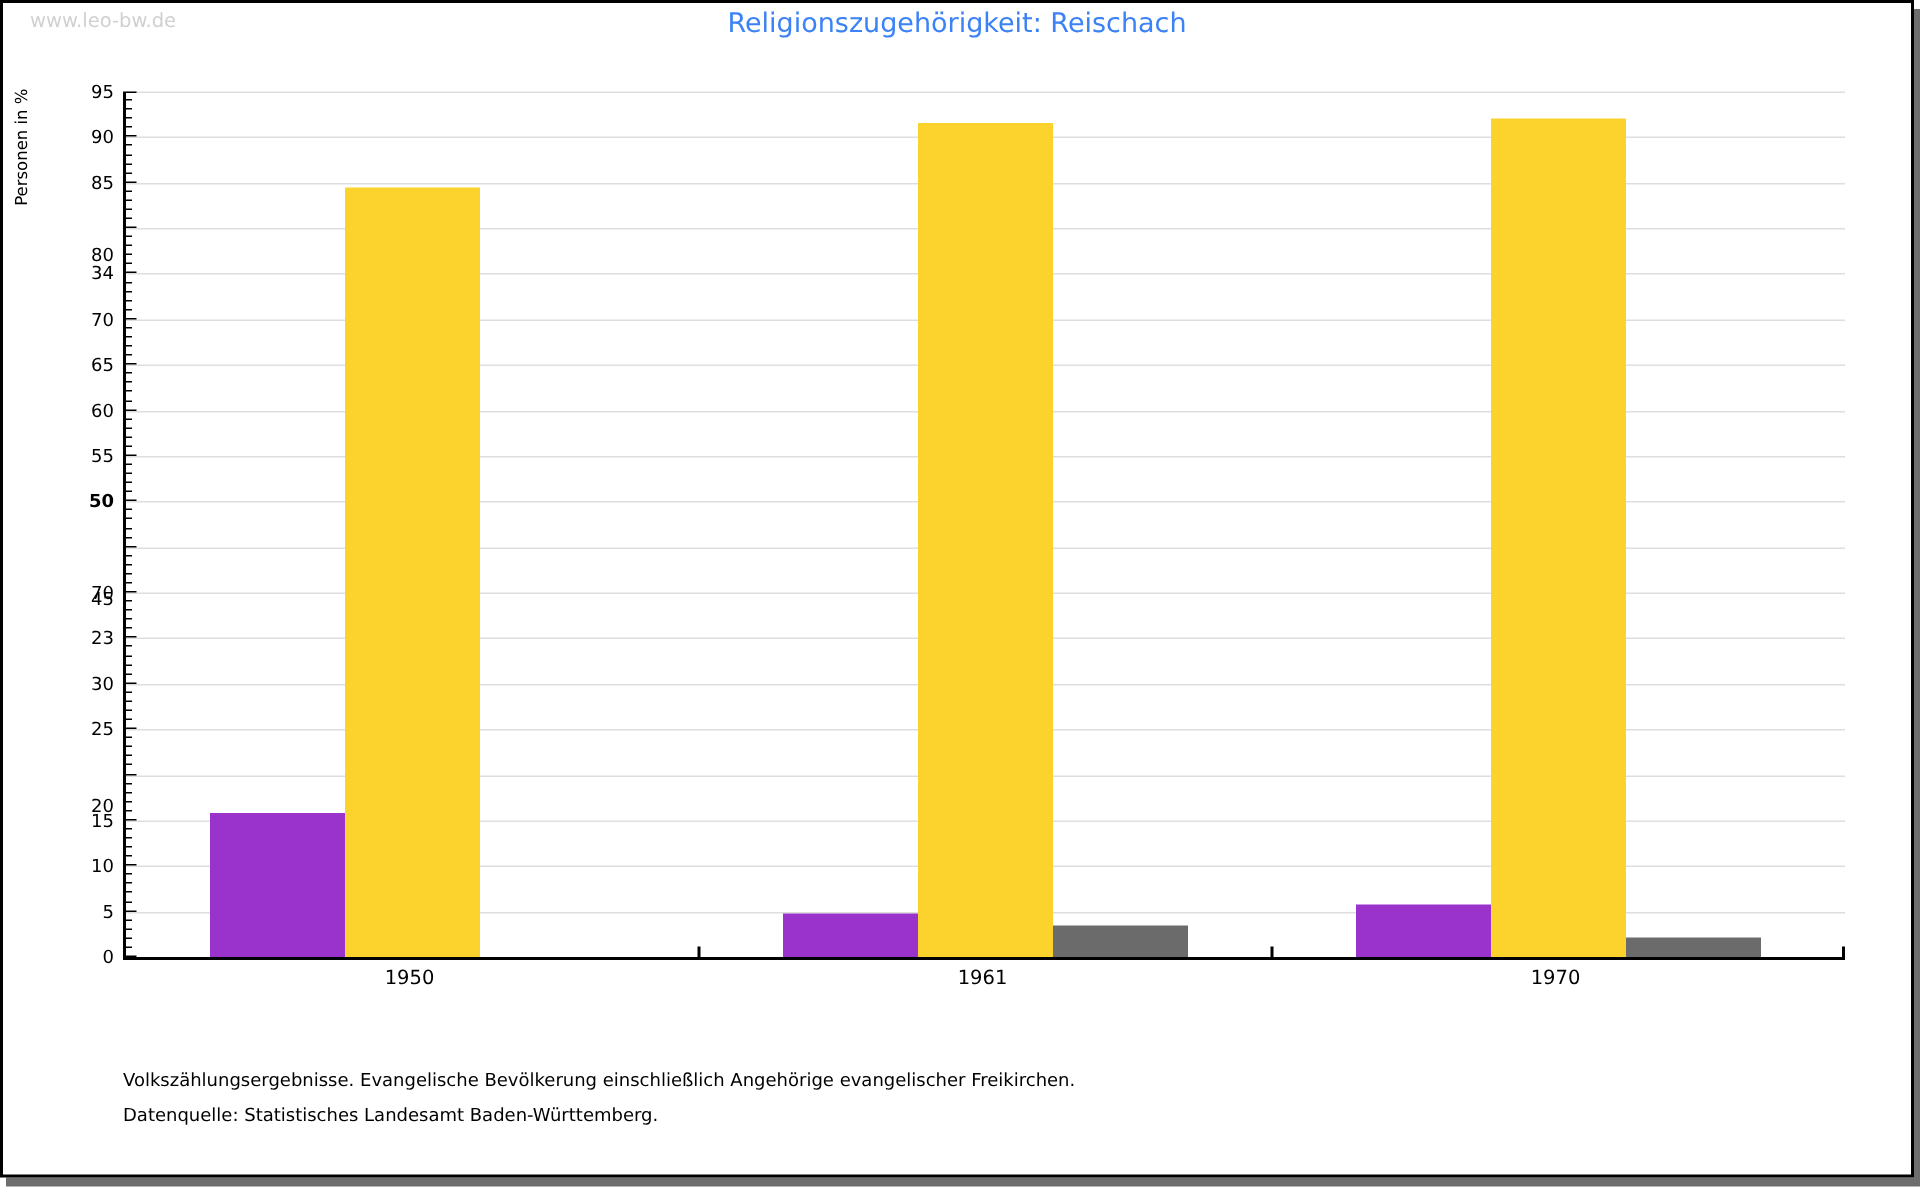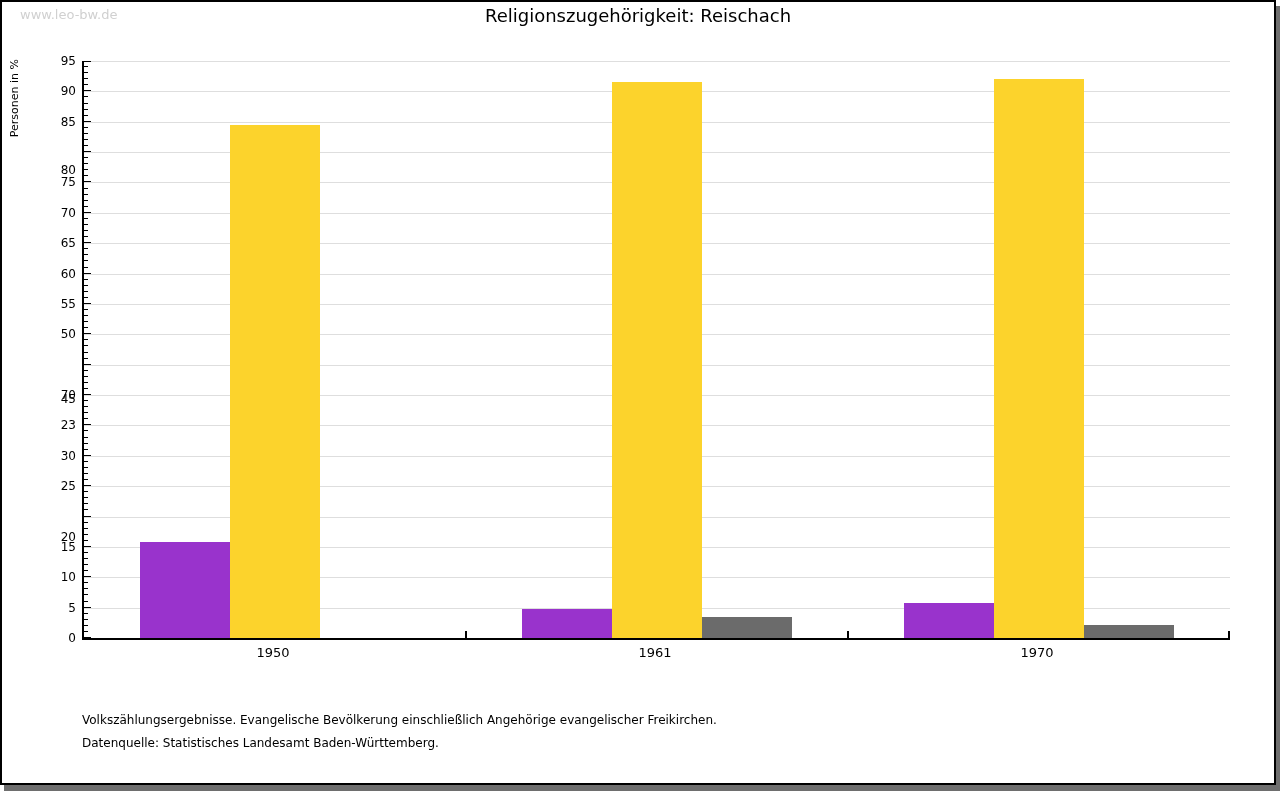--- a/index.html
+++ b/index.html
@@ -1,20 +1,20 @@
 <!DOCTYPE html>
 <html><head>
 <meta charset="utf-8">
 <style>
   html,body{margin:0;padding:0;background:#ffffff;}
   body{font-family:"DejaVu Sans","Liberation Sans",sans-serif;width:1280px;height:791px;overflow:hidden;}
   .frame{position:absolute;left:0;top:0;width:1276px;height:785px;box-sizing:border-box;
          border:2px solid #000;background:#fff;box-shadow:4px 6px 0 0 #6e6e6e;}
   .watermark{position:absolute;left:18px;top:5px;font-size:13px;color:#d0d0d0;}
-  .title{position:absolute;left:0;top:3px;width:100%;text-align:center;font-size:18px;color:#000000;}
+  .title{position:absolute;left:0;top:3px;width:100%;text-align:center;font-size:18px;color:#3b82f6;}
   .chart{position:absolute;left:0;top:0;width:1272px;height:660px;}
   .ylabel{position:absolute;left:6px;top:57px;writing-mode:vertical-rl;transform:rotate(180deg);
           font-size:11px;color:#000;white-space:nowrap;}
   .plot{position:absolute;left:80px;top:59px;width:1146px;height:577px;
         border-left:2px solid #000;border-bottom:2px solid #000;box-sizing:content-box;}
   .gridline{position:absolute;left:0;width:100%;height:1px;background:#dedede;}
   .ytick{position:absolute;left:0;height:1px;background:#000;}
   .xtick{position:absolute;bottom:0;width:2px;height:7px;background:#000;}
   .yticklabel{position:absolute;width:72px;text-align:right;font-size:12px;color:#000;line-height:14px;}
   .catlabel{position:absolute;text-align:center;font-size:13px;color:#000;}
@@ -168,26 +168,26 @@
         <div class="yticklabel" style="left: 2px; top: 629px;">0</div>
         <div class="yticklabel" style="left: 2px; top: 599px;">5</div>
         <div class="yticklabel" style="left: 2px; top: 568px;">10</div>
         <div class="yticklabel" style="left: 2px; top: 538px;">15</div>
         <div class="yticklabel" style="left: 2px; top: 528px;">20</div>
         <div class="yticklabel" style="left: 2px; top: 477px;">25</div>
         <div class="yticklabel" style="left: 2px; top: 447px;">30</div>
         <div class="yticklabel" style="left: 2px; top: 416px;">23</div>
         <div class="yticklabel" style="left: 2px; top: 386px;">70</div>
         <div class="yticklabel" style="left: 2px; top: 356px; margin-top: 34px;">45</div>
-        <div class="yticklabel" style="left: 2px; top: 325px;">50</div>
+        <div class="yticklabel" style="left: 2px; top: 325px; font-weight: bold;">50</div>
         <div class="yticklabel" style="left: 2px; top: 295px;">55</div>
         <div class="yticklabel" style="left: 2px; top: 265px;">60</div>
         <div class="yticklabel" style="left: 2px; top: 234px;">65</div>
         <div class="yticklabel" style="left: 2px; top: 204px;">70</div>
-        <div class="yticklabel" style="left: 2px; top: 173px;">75</div>
+        <div class="yticklabel" style="left: 2px; top: 173px;">34</div>
         <div class="yticklabel" style="left: 2px; top: 161px;">80</div>
         <div class="yticklabel" style="left: 2px; top: 113px;">85</div>
         <div class="yticklabel" style="left: 2px; top: 82px;">90</div>
         <div class="yticklabel" style="left: 2px; top: 52px;">95</div>
       </div>
     <div id="xlabels">
         <div class="catlabel" style="left: 80px; width: 382px; top: 643px;">1950</div>
         <div class="catlabel" style="left: 462px; width: 382px; top: 643px;">1961</div>
         <div class="catlabel" style="left: 844px; width: 382px; top: 643px;">1970</div>
       </div>

